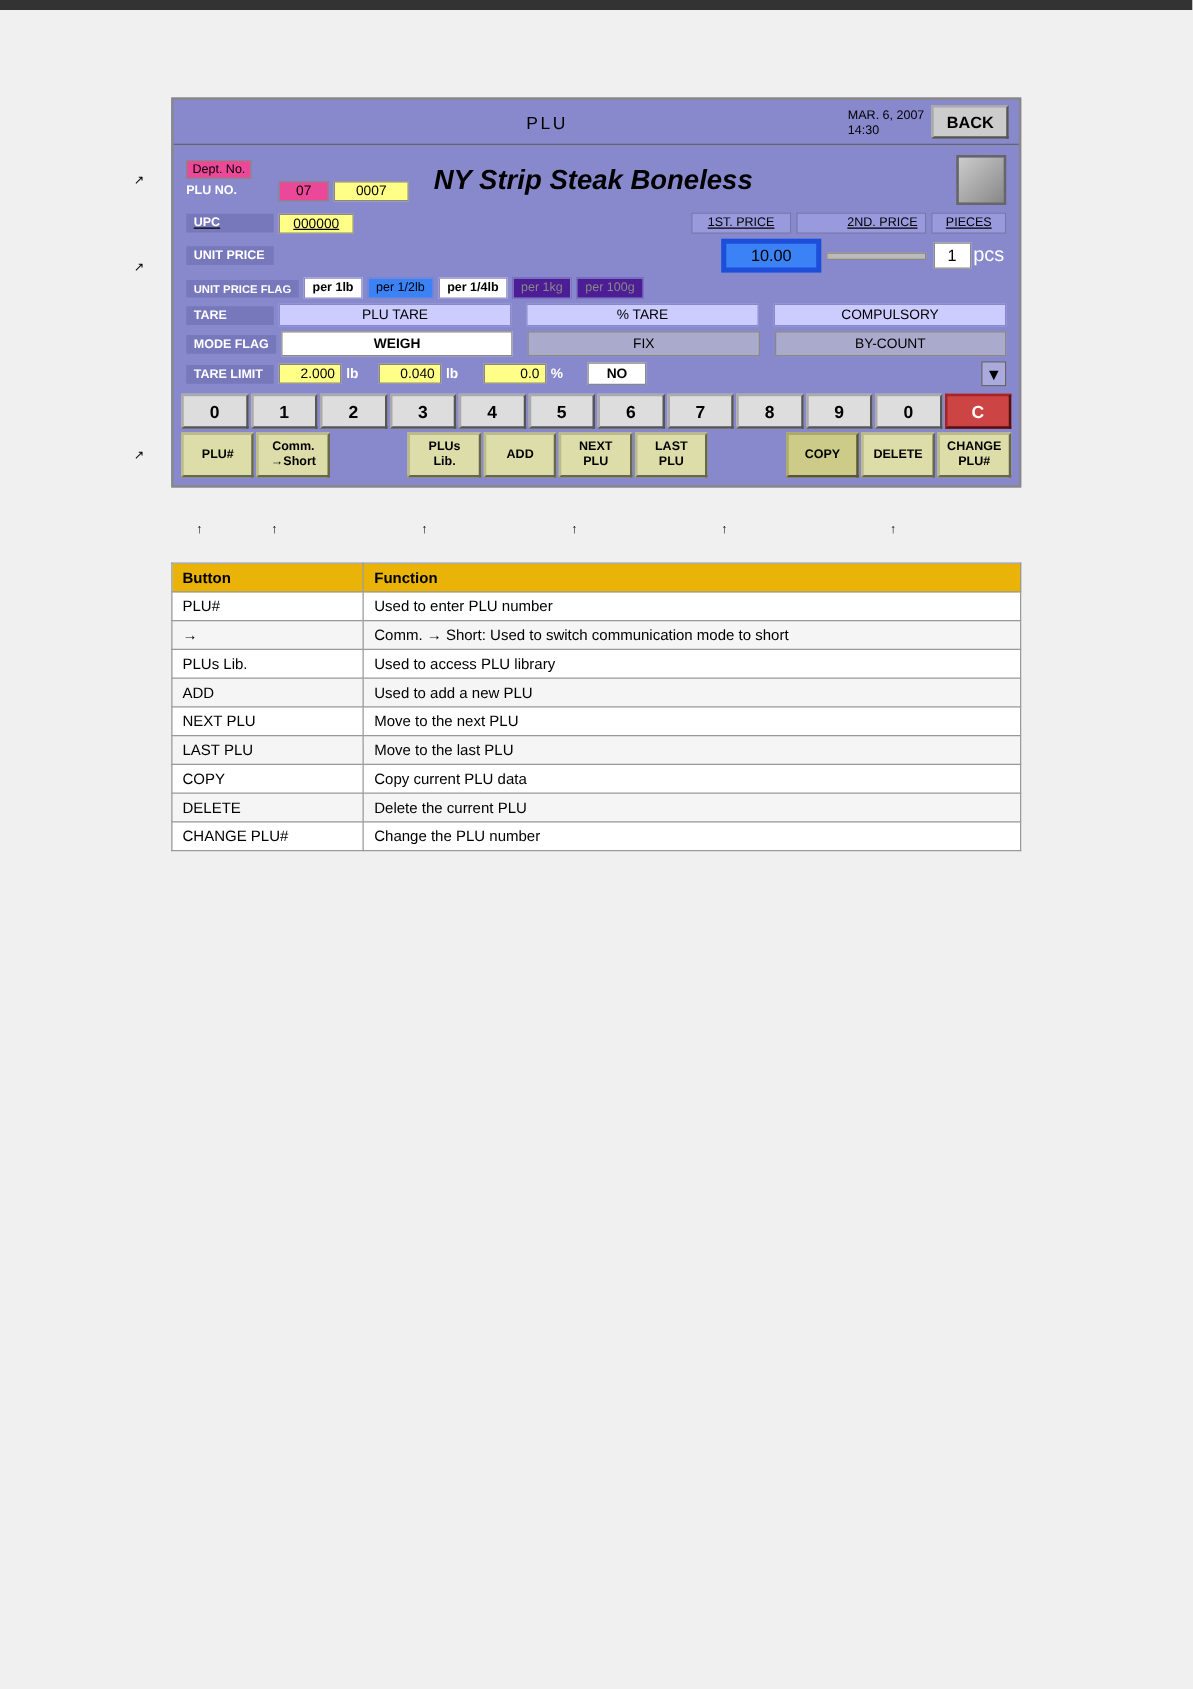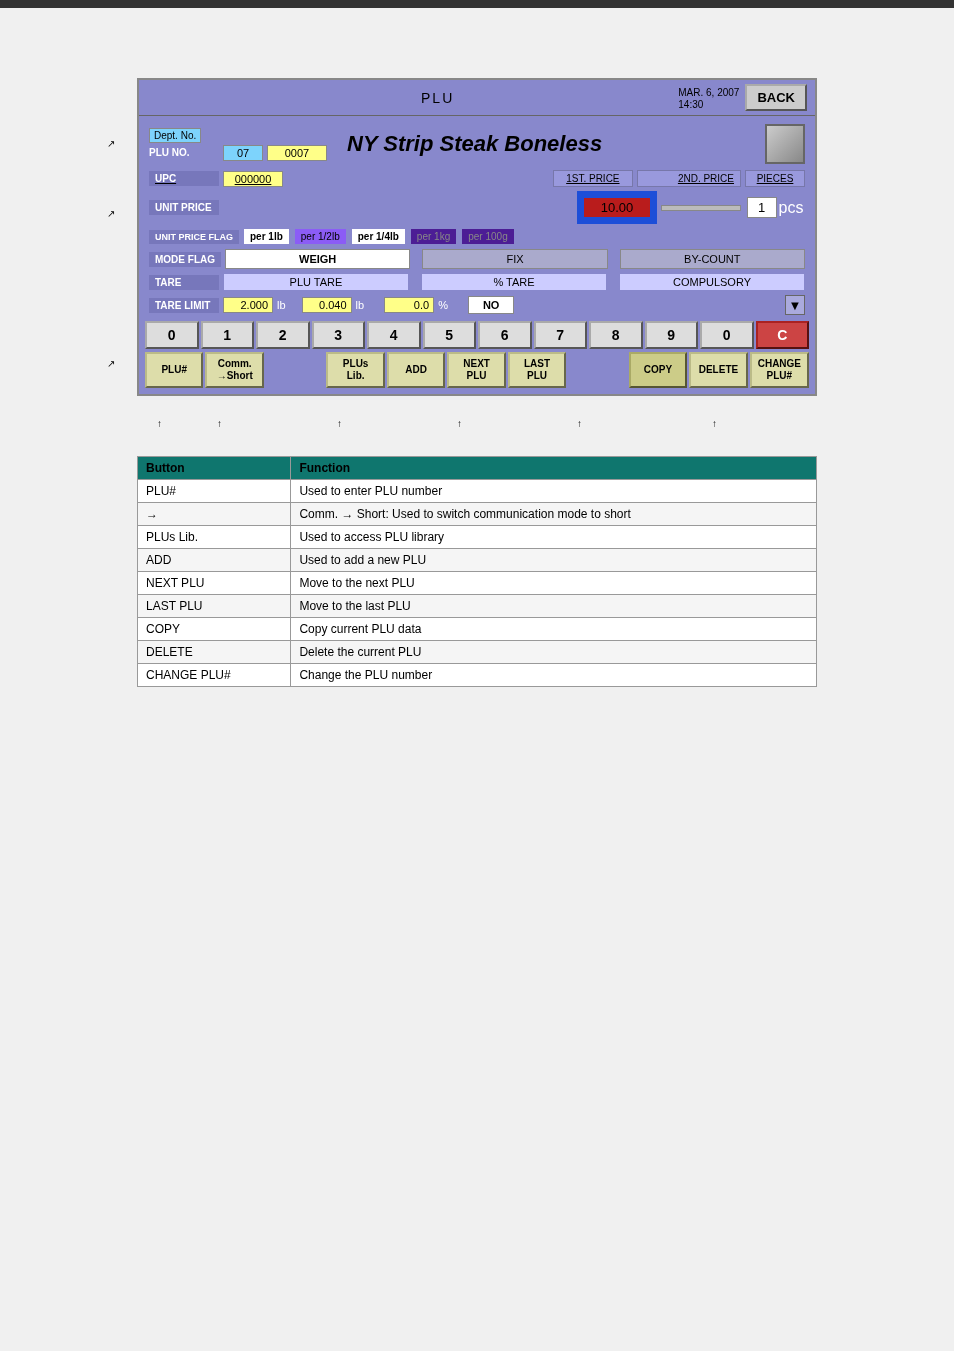--- a/index.html
+++ b/index.html
@@ -76,21 +76,21 @@
     }
 
     .label-cell {
       color: #fff;
       font-size: 11px;
       font-weight: bold;
       min-width: 70px;
     }
 
     .yellow-field {
-      background: #7dd3fc;
+      background: #ec4899;
       border: 1px solid #888;
       padding: 1px 4px;
       font-size: 11px;
       min-width: 40px;
       text-align: center;
     }
 
     .yellow-field-wide {
       background: #ffff88;
       border: 1px solid #888;
@@ -120,22 +120,22 @@
     .section-header {
       background: #9999dd;
       border: 1px solid #7777aa;
       color: #000;
       font-size: 10px;
       text-align: center;
       padding: 2px 6px;
     }
 
     .price-value {
-      background: #b91c1c;
-      border: 7px solid #1d4ed8;
+      background: #3b82f6;
+      border: 4px solid #1d4ed8;
       padding: 2px 8px;
       font-size: 13px;
       min-width: 70px;
       text-align: center;
     }
 
     .price-value-gray {
       background: #bbbbbb;
       border: 1px solid #888;
       padding: 2px 8px;
@@ -153,21 +153,21 @@
       text-align: center;
     }
 
     .pcs-label {
       color: #fff;
       font-size: 16px;
     }
 
     
     .flag-button {
-      background: #8b5cf6;
+      background: #3b82f6;
       border: 1px solid #8888cc;
       padding: 2px 6px;
       font-size: 10px;
       cursor: pointer;
     }
 
     .flag-button-active {
       background: #ffffff;
       border: 1px solid #8888cc;
       padding: 2px 6px;
@@ -219,20 +219,21 @@
       border: 1px solid #888;
       padding: 1px 4px;
       font-size: 11px;
       min-width: 50px;
       text-align: right;
     }
 
     .unit-label {
       color: #fff;
       font-size: 11px;
+      font-weight: bold;
     }
 
     .no-button {
       background: #ffffff;
       border: 1px solid #888;
       padding: 2px 14px;
       font-size: 11px;
       font-weight: bold;
     }
 
@@ -305,21 +306,21 @@
     }
 
     
     .info-table {
       width: 680px;
       margin: 60px auto 0 auto;
       border-collapse: collapse;
     }
 
     .info-table th {
-      background: #0f766e;
+      background: #eab308;
       border: 1px solid #999;
       padding: 4px 8px;
       font-size: 12px;
       text-align: left;
     }
 
     .info-table td {
       background: #ffffff;
       border: 1px solid #999;
       padding: 4px 8px;
@@ -443,35 +444,35 @@
         <div class="flex-row">
           <span class="row-label" style="font-size:9px;">UNIT PRICE FLAG</span>
           <button class="flag-button-active">per 1lb</button>
           <button class="flag-button">per 1/2lb</button>
           <button class="flag-button-active">per 1/4lb</button>
           <button class="flag-button-dim">per 1kg</button>
           <button class="flag-button-dim">per 100g</button>
         </div>
 
         <div class="flex-row">
+          <span class="row-label">TARE</span>
+          <button class="tare-button" style="flex:1;">PLU TARE</button>
+          <div style="width:4px;"></div>
+          <button class="tare-button" style="flex:1;">% TARE</button>
+          <div style="width:4px;"></div>
+          <button class="tare-button" style="flex:1;">COMPULSORY</button>
+        </div>
+
+        <div class="flex-row">
           <span class="row-label">MODE FLAG</span>
           <button class="mode-button-active" style="flex:1;">WEIGH</button>
           <div style="width:4px; background:#9999dd;"></div>
           <button class="mode-button" style="flex:1;">FIX</button>
           <div style="width:4px; background:#9999dd;"></div>
           <button class="mode-button" style="flex:1;">BY-COUNT</button>
-        </div>
-
-        <div class="flex-row">
-          <span class="row-label">TARE</span>
-          <button class="tare-button" style="flex:1;">PLU TARE</button>
-          <div style="width:4px;"></div>
-          <button class="tare-button" style="flex:1;">% TARE</button>
-          <div style="width:4px;"></div>
-          <button class="tare-button" style="flex:1;">COMPULSORY</button>
         </div>
 
         <div class="flex-row">
           <span class="row-label">TARE LIMIT</span>
           <span class="tare-input">2.000</span>
           <span class="unit-label">lb</span>
           <div style="width:8px;"></div>
           <span class="tare-input">0.040</span>
           <span class="unit-label">lb</span>
           <div style="width:12px;"></div>

